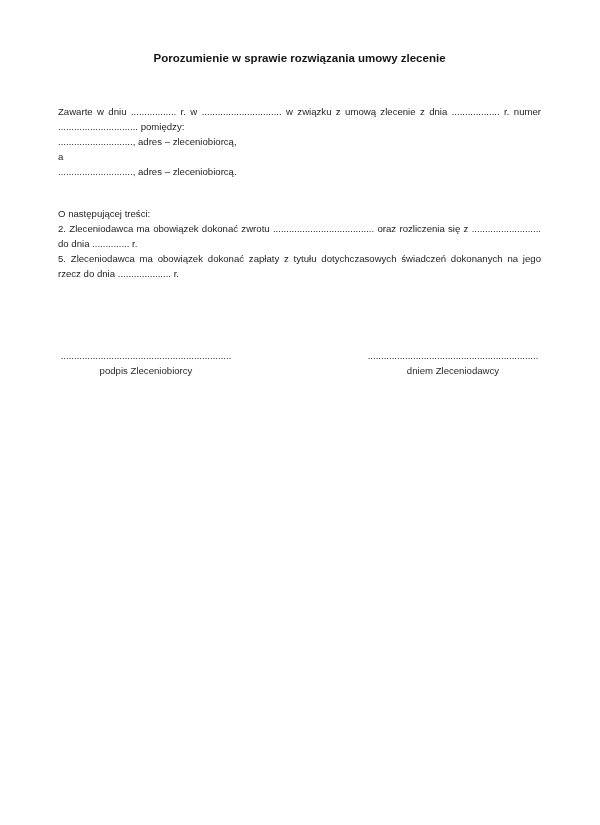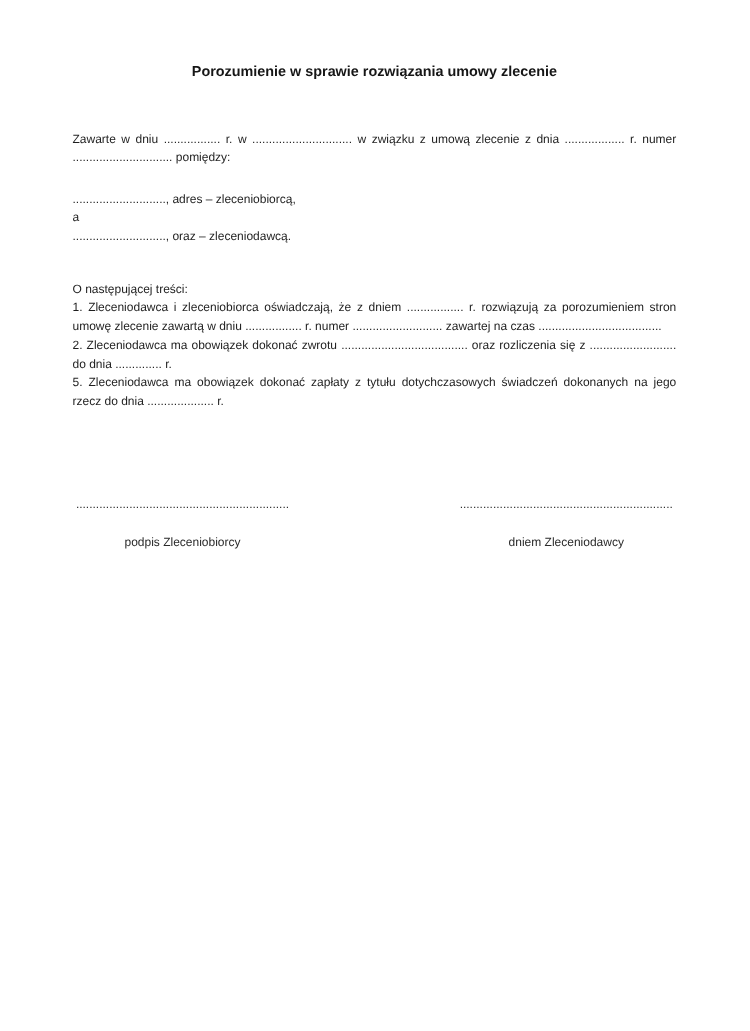--- a/index.html
+++ b/index.html
@@ -32,64 +32,62 @@
   p {
     margin: 0;
   }
   .justify {
     text-align: justify;
   }
   .intro {
     margin-top: 38px;
   }
   .parties {
-    margin-top: 18px;
   }
   .terms {
     margin-top: 27px;
   }
   .signatures {
     margin-top: 67px;
     display: flex;
     justify-content: space-between;
   }
   .sig {
     width: 176px;
     text-align: center;
   }
   .sig-dots {
     white-space: nowrap;
     overflow: hidden;
     letter-spacing: 0;
     color: #2a2a2a;
   }
   .sig-label {
-    margin-top: 16px;
+    margin-top: 0px;
     color: #2a2a2a;
   }
 </style>
 </head>
 <body>
 
 <div class="page">
   <div class="content">
 
     <h1 class="doc-title">Porozumienie w sprawie rozwiązania umowy zlecenie</h1>
 
     <p class="intro justify">Zawarte w dniu ................. r. w .............................. w związku z umową zlecenie z dnia .................. r. numer .............................. pomiędzy:</p>
 
     <div class="parties">
       <p>............................, adres – zleceniobiorcą,</p>
       <p>a</p>
-      <p>............................, oraz – zleceniodawcą.</p>
+      <p>............................, adres – zleceniobiorcą.</p>
     </div>
 
     <div class="terms">
       <p>O następującej treści:</p>
-      <p class="justify">1. Zleceniodawca i zleceniobiorca oświadczają, że z dniem ................. r. rozwiązują za porozumieniem stron umowę zlecenie zawartą w dniu ................. r. numer ........................... zawartej na czas .....................................</p>
       <p class="justify">2. Zleceniodawca ma obowiązek dokonać zwrotu ...................................... oraz rozliczenia się z .......................... do dnia .............. r.</p>
       <p class="justify">5. Zleceniodawca ma obowiązek dokonać zapłaty z tytułu dotychczasowych świadczeń dokonanych na jego rzecz do dnia .................... r.</p>
     </div>
 
     <div class="signatures">
       <div class="sig">
         <div class="sig-dots">................................................................</div>
         <div class="sig-label">podpis Zleceniobiorcy</div>
       </div>
       <div class="sig">

